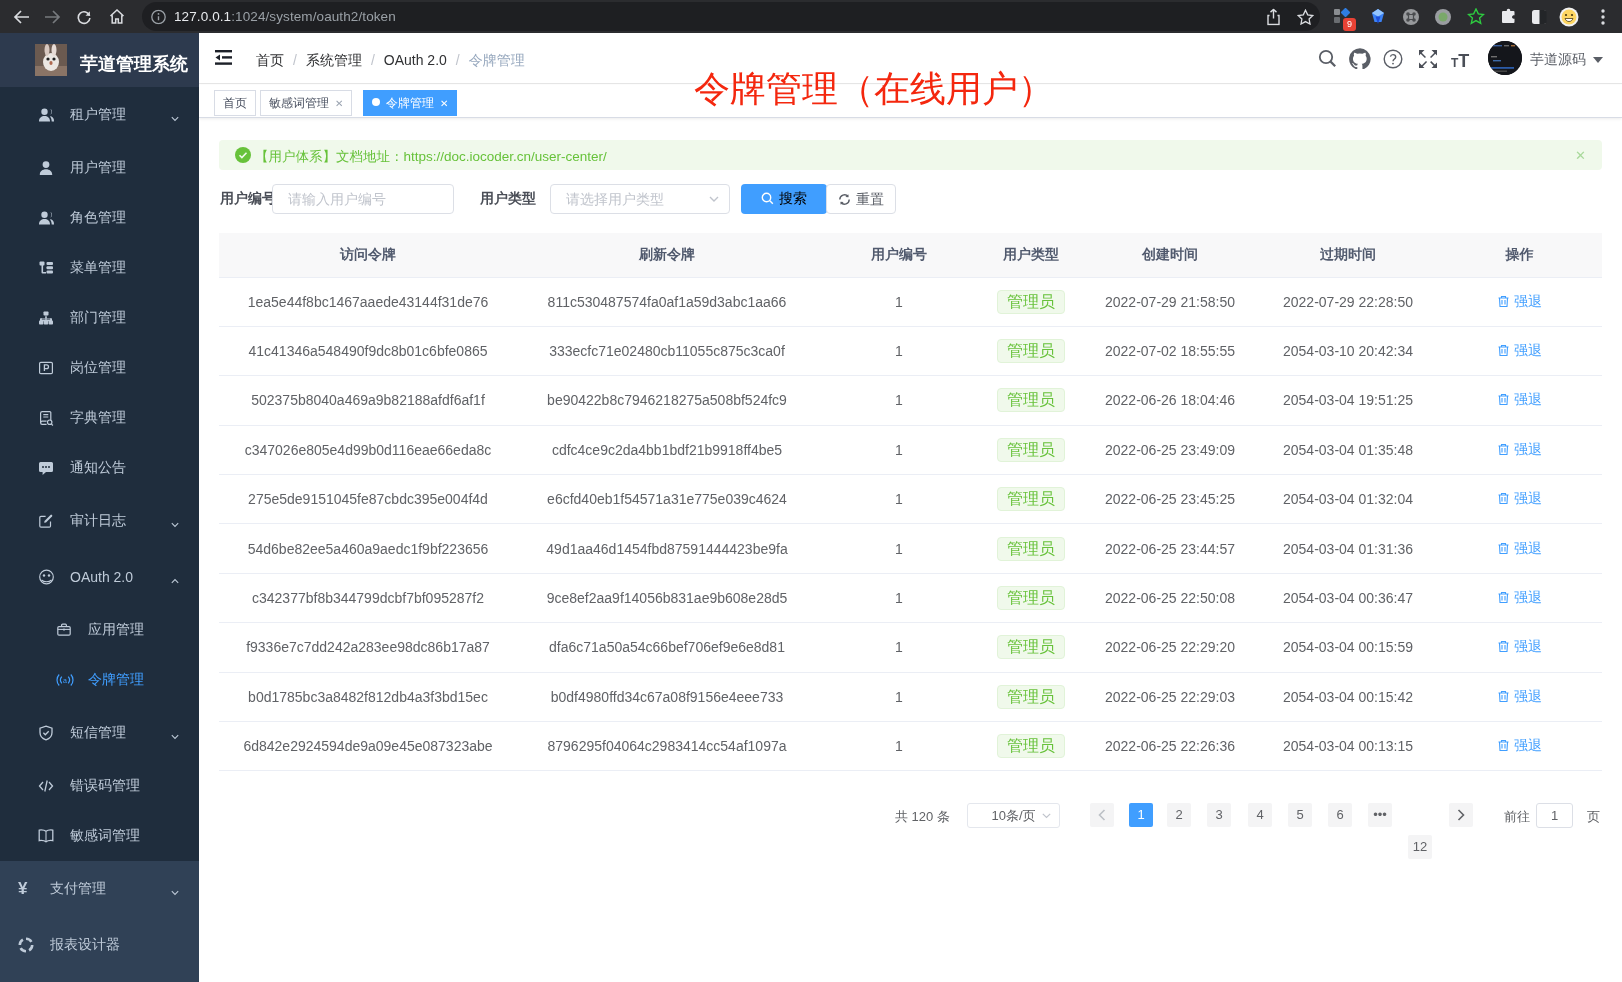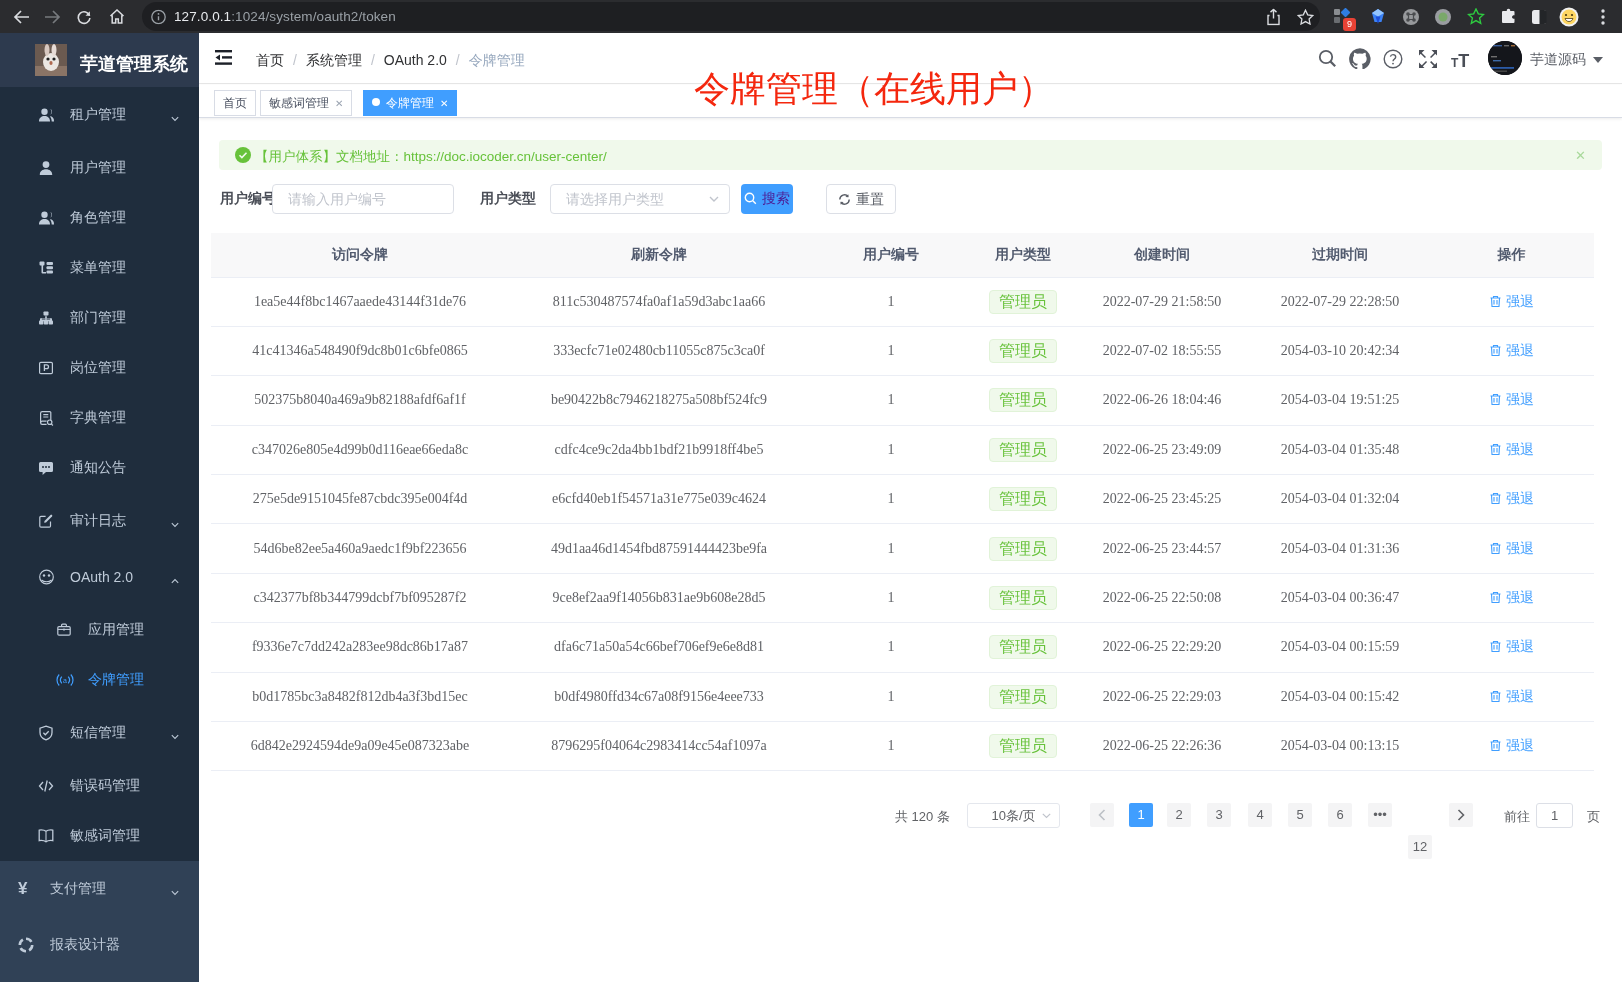--- a/index.html
+++ b/index.html
@@ -47,21 +47,21 @@
 
 #alert{position:absolute;left:20px;top:107px;width:1383px;height:30px;background:#f0f9eb;border-radius:4px;color:#67c23a;font-size:13.5px;}
 #alert .chk{position:absolute;left:16px;top:7px;}
 #alert .atx{position:absolute;left:36px;top:8px;}
 #alert .ax{position:absolute;right:16px;top:8px;color:#a8d99a;font-size:13px;}
 
 .flabel{position:absolute;top:157px;font-size:14px;font-weight:700;color:#4a4e57;}
 .finput{position:absolute;top:151px;height:30px;border:1px solid #dcdfe6;border-radius:4px;background:#fff;font-size:14px;color:#c0c4cc;line-height:28px;padding-left:15px;}
 .fbtn{position:absolute;top:151px;height:30px;border-radius:4px;font-size:14px;line-height:28px;text-align:center;}
 
-#table{position:absolute;left:12px;top:200px;width:1383px;font-family:Liberation Serif, serif;}
+#table{position:absolute;left:20px;top:200px;width:1383px;}
 table{border-collapse:collapse;width:1383px;table-layout:fixed;}
 th{background:#f8f8f9;color:#515a6e;font-weight:700;font-size:14px;height:44px;border-bottom:1px solid #ebeef5;text-align:center;}
 td{color:#606266;font-size:14px;height:49.4px;border-bottom:1px solid #ebeef5;text-align:center;font-weight:400;}
 .gtag{display:inline-block;height:24px;line-height:22px;padding:0 9px;background:#f0f9eb;border:1px solid #e1f3d8;border-radius:4px;color:#67c23a;font-size:16px;}
 .oplink{color:#409eff;}
 
 #pager{position:absolute;left:0;top:761px;width:1423px;height:40px;font-size:13px;color:#606266;}
 .pgbtn{position:absolute;top:9px;width:24px;height:24px;line-height:24px;border-radius:2px;background:#f4f4f5;color:#606266;text-align:center;font-size:13px;}
 .pgbtn.on{background:#409eff;color:#fff;}
 </style>
@@ -416,21 +416,21 @@
       </svg>
     <span class="atx">【用户体系】文档地址：https://doc.iocoder.cn/user-center/</span>
     <span class="ax">✕</span>
   </div>
   <div class="flabel" style="left:21px;">用户编号</div>
   <div class="finput" style="left:73px;width:182px;">请输入用户编号</div>
   <div class="flabel" style="left:281px;">用户类型</div>
   <div class="finput" style="left:351px;width:180px;">请选择用户类型<svg style="position:absolute;right:10px;top:11px;" width="10" height="7" viewBox="0 0 10 7">
         <path d="M1 1l4 4 4-4" stroke="#c0c4cc" stroke-width="1.4" fill="none"></path>
       </svg></div>
-  <div class="fbtn" style="left:542px;width:52px;background:#409eff;color:#4c1d95;">
+  <div class="fbtn" style="left:542px;width:86px;background:#409eff;color:#000000;">
     <svg style="vertical-align:-2px;margin-right:5px;" width="13" height="13" viewBox="0 0 13 13">
         <circle cx="5.5" cy="5.5" r="4.2" stroke="#fff" stroke-width="1.4" fill="none"></circle>
         <path d="M8.8 8.8l3 3" stroke="#fff" stroke-width="1.4"></path>
       </svg>搜索</div>
   <div class="fbtn" style="left:627px;width:70px;background:#fff;border:1px solid #dcdfe6;color:#5a5e66;">
     <svg style="vertical-align:-2px;margin-right:5px;" width="13" height="13" viewBox="0 0 13 13">
         <path d="M11.2 6.5a4.7 4.7 0 0 1-8.3 3M1.8 6.5a4.7 4.7 0 0 1 8.3-3" stroke="#5a5e66" stroke-width="1.4" fill="none"></path>
         <path d="M10.3 1.2l.2 3.1-3.1-.2z" fill="#5a5e66"></path>
         <path d="M2.7 11.8l-.2-3.1 3.1.2z" fill="#5a5e66"></path>
       </svg>重置</div>

